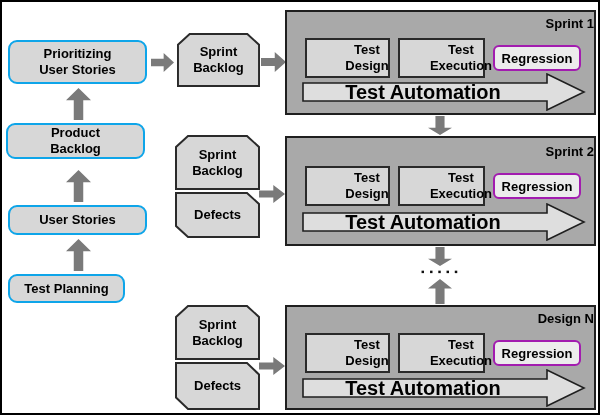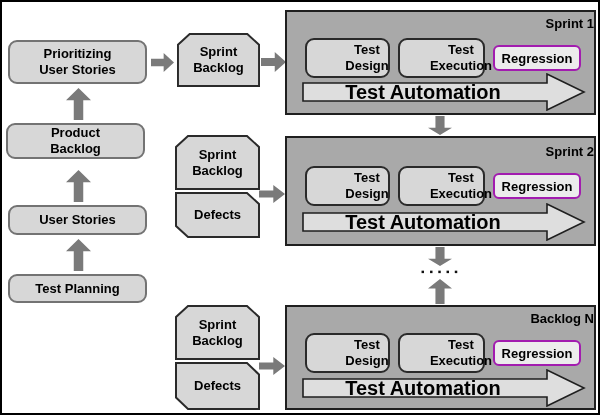--- a/index.html
+++ b/index.html
@@ -7,21 +7,21 @@
   .canvas{
     position:relative;width:600px;height:415px;background:#ffffff;
     border:2px solid #000;overflow:hidden;
     font-family:"Liberation Sans","DejaVu Sans",sans-serif;
     color:#000;font-weight:bold;
   }
   .abs{position:absolute;}
   .pre{white-space:pre-line;}
   
   .lbox{
-    background:#d7d7d7;border:2px solid #737373;border-radius:9px;
+    background:#d7d7d7;border:2px solid #0ea5e9;border-radius:9px;
     display:flex;align-items:center;justify-content:center;text-align:center;
     font-size:13px;line-height:1.2;
   }
   
   .conn{background:#7a7a7a;}
   .up{clip-path:polygon(50% 0%,100% 38%,69% 38%,69% 100%,31% 100%,31% 38%,0% 38%);}
   .down{clip-path:polygon(31% 0%,69% 0%,69% 62%,100% 62%,50% 100%,0% 62%,31% 62%);}
   .right{clip-path:polygon(0% 30%,55% 30%,55% 0%,100% 50%,55% 100%,55% 70%,0% 70%);}
   
   .chamfer{display:block;padding-left:36px;}
@@ -31,21 +31,21 @@
     text-align:center;font-size:13px;line-height:1.2;
   }
   
   .sprint{
     background:#a9a9a9;border:2px solid #1f1f1f;
   }
   .sprint-title{
     position:absolute;left:0;top:4px;width:100%;text-align:right;font-size:13px;
   }
   .ibox{
-    position:absolute;background:#d7d7d7;border:2px solid #2a2a2a;border-radius:9px;
+    position:absolute;background:#d7d7d7;border:2px solid #2a2a2a;border-radius:0;
     display:flex;align-items:center;justify-content:center;text-align:center;
     font-size:13px;line-height:1.2;padding-left:39px;
   }
   .regression{
     position:absolute;background:#ececec;border:2px solid #a21caf;border-radius:6px;
     display:flex;align-items:center;justify-content:center;font-size:13px;
   }
   .auto{position:absolute;}
   .auto svg{position:absolute;left:0;top:0;width:100%;height:100%;}
   .auto .lbl{
@@ -59,21 +59,21 @@
 </head>
 <body>
 
 <div class="canvas">
 
   <div class="lbox abs pre" style="left:6px;top:38px;width:139px;height:44px;">Prioritizing
 User Stories</div>
   <div class="lbox abs pre" style="left:4px;top:121px;width:139px;height:36px;">Product
 Backlog</div>
   <div class="lbox abs" style="left:6px;top:203px;width:139px;height:30px;">User Stories</div>
-  <div class="lbox abs" style="left:6px;top:272px;width:139px;height:29px;">Test Planning</div>
+  <div class="lbox abs" style="left:6px;top:272px;width:117px;height:29px;">Test Planning</div>
 
   <div class="conn up abs" style="left:64px;top:86px;width:25px;height:32px;"></div>
   <div class="conn up abs" style="left:64px;top:168px;width:25px;height:32px;"></div>
   <div class="conn up abs" style="left:64px;top:237px;width:25px;height:32px;"></div>
 
   <div class="conn right abs" style="left:149px;top:51px;width:23px;height:19px;"></div>
   <div class="chamfer abs" style="left:175px;top:31px;width:83px;height:54px;">
     <svg viewBox="0 0 85 55" preserveAspectRatio="none">
       <polygon points="13,1 72,1 84,12 84,54 1,54 1,12" fill="#d7d7d7" stroke="#2a2a2a" stroke-width="2"></polygon>
     </svg>
@@ -142,21 +142,21 @@
       </svg>
       <div class="lbl">Test Automation</div>
     </div>
   </div>
 
   <div class="conn down abs" style="left:426px;top:245px;width:24px;height:19px;"></div>
   <div class="dots abs" style="left:408px;top:265px;width:60px;">▪ ▪ ▪ ▪ ▪</div>
   <div class="conn up abs" style="left:426px;top:277px;width:24px;height:25px;"></div>
 
   <div class="sprint abs" style="left:283px;top:303px;width:311px;height:105px;">
-    <div class="sprint-title">Backlog N</div>
+    <div class="sprint-title">Design N</div>
     <div class="ibox pre" style="left:18px;top:26px;width:85px;height:40px;">Test
 Design</div>
     <div class="ibox pre" style="left:111px;top:26px;width:87px;height:40px;">Test
 Execution</div>
     <div class="regression" style="left:206px;top:33px;width:88px;height:26px;">Regression</div>
     <div class="auto" style="left:15px;top:62px;width:284px;height:38px;">
       <svg viewBox="0 0 284 38" preserveAspectRatio="none">
         <polygon points="1,10 245,10 245,1 282,19 245,37 245,28 1,28" fill="#dedede" stroke="#1f1f1f" stroke-width="1.6"></polygon>
       </svg>
       <div class="lbl">Test Automation</div>

